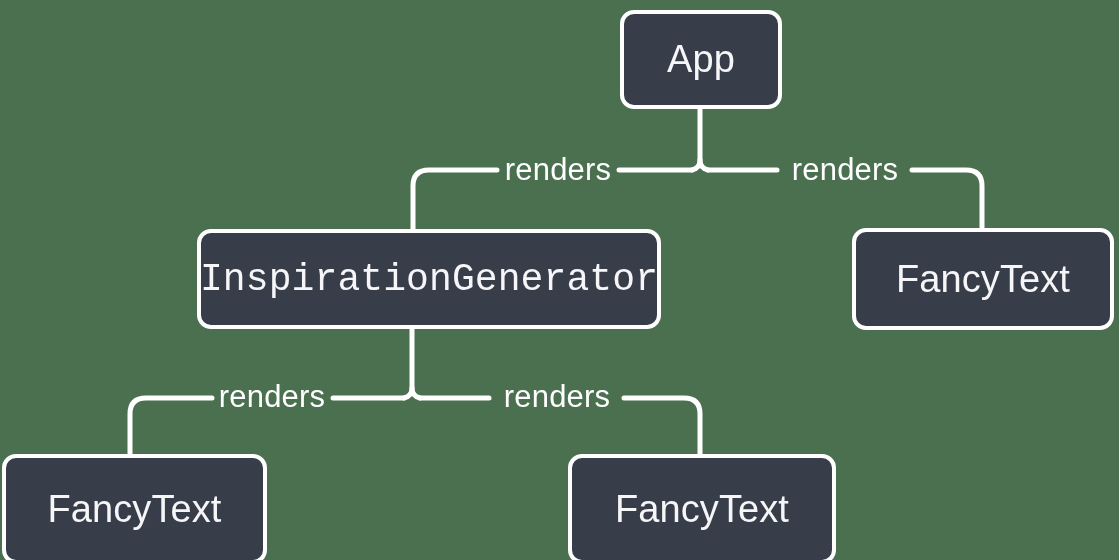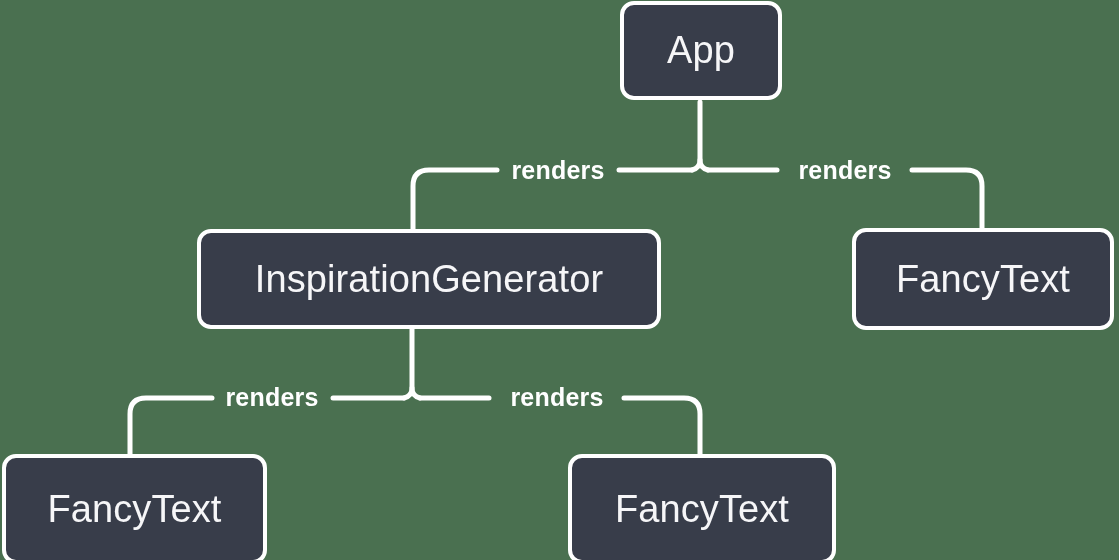--- a/index.html
+++ b/index.html
@@ -38,29 +38,29 @@
     letter-spacing: 0.1px;
     white-space: nowrap;
   }
   .node-label {
     pointer-events: none;
   }
   .edge-label {
     position: absolute;
     transform: translate(-50%, -50%);
     color: #ffffff;
-    font-size: 25px;
-    font-weight: 700;
+    font-size: 31px;
+    font-weight: 400;
     letter-spacing: 0.2px;
     white-space: nowrap;
     background: transparent;
   }
   
-  #node-app        { left: 620px; top: 1px;   width: 162px; height: 99px;  }
-  #node-inspgen    { left: 197px; top: 229px; width: 464px; height: 100px; }
+  #node-app        { left: 620px; top: 10px;   width: 162px; height: 99px;  }
+  #node-inspgen    { left: 197px; top: 229px; width: 464px; height: 100px; font-family: Liberation Mono, monospace; }
   #node-fancy-right{ left: 852px; top: 228px; width: 262px; height: 102px; }
   #node-fancy-left { left: 2px;   top: 454px; width: 265px; height: 110px; }
   #node-copyright  { left: 568px; top: 454px; width: 268px; height: 110px; }
 </style>
 </head>
 <body>
 
 <div id="diagram-root">
 
   <svg id="connector-layer" viewBox="0 0 1119 560" width="1119" height="560" fill="none" xmlns="http://www.w3.org/2000/svg">

